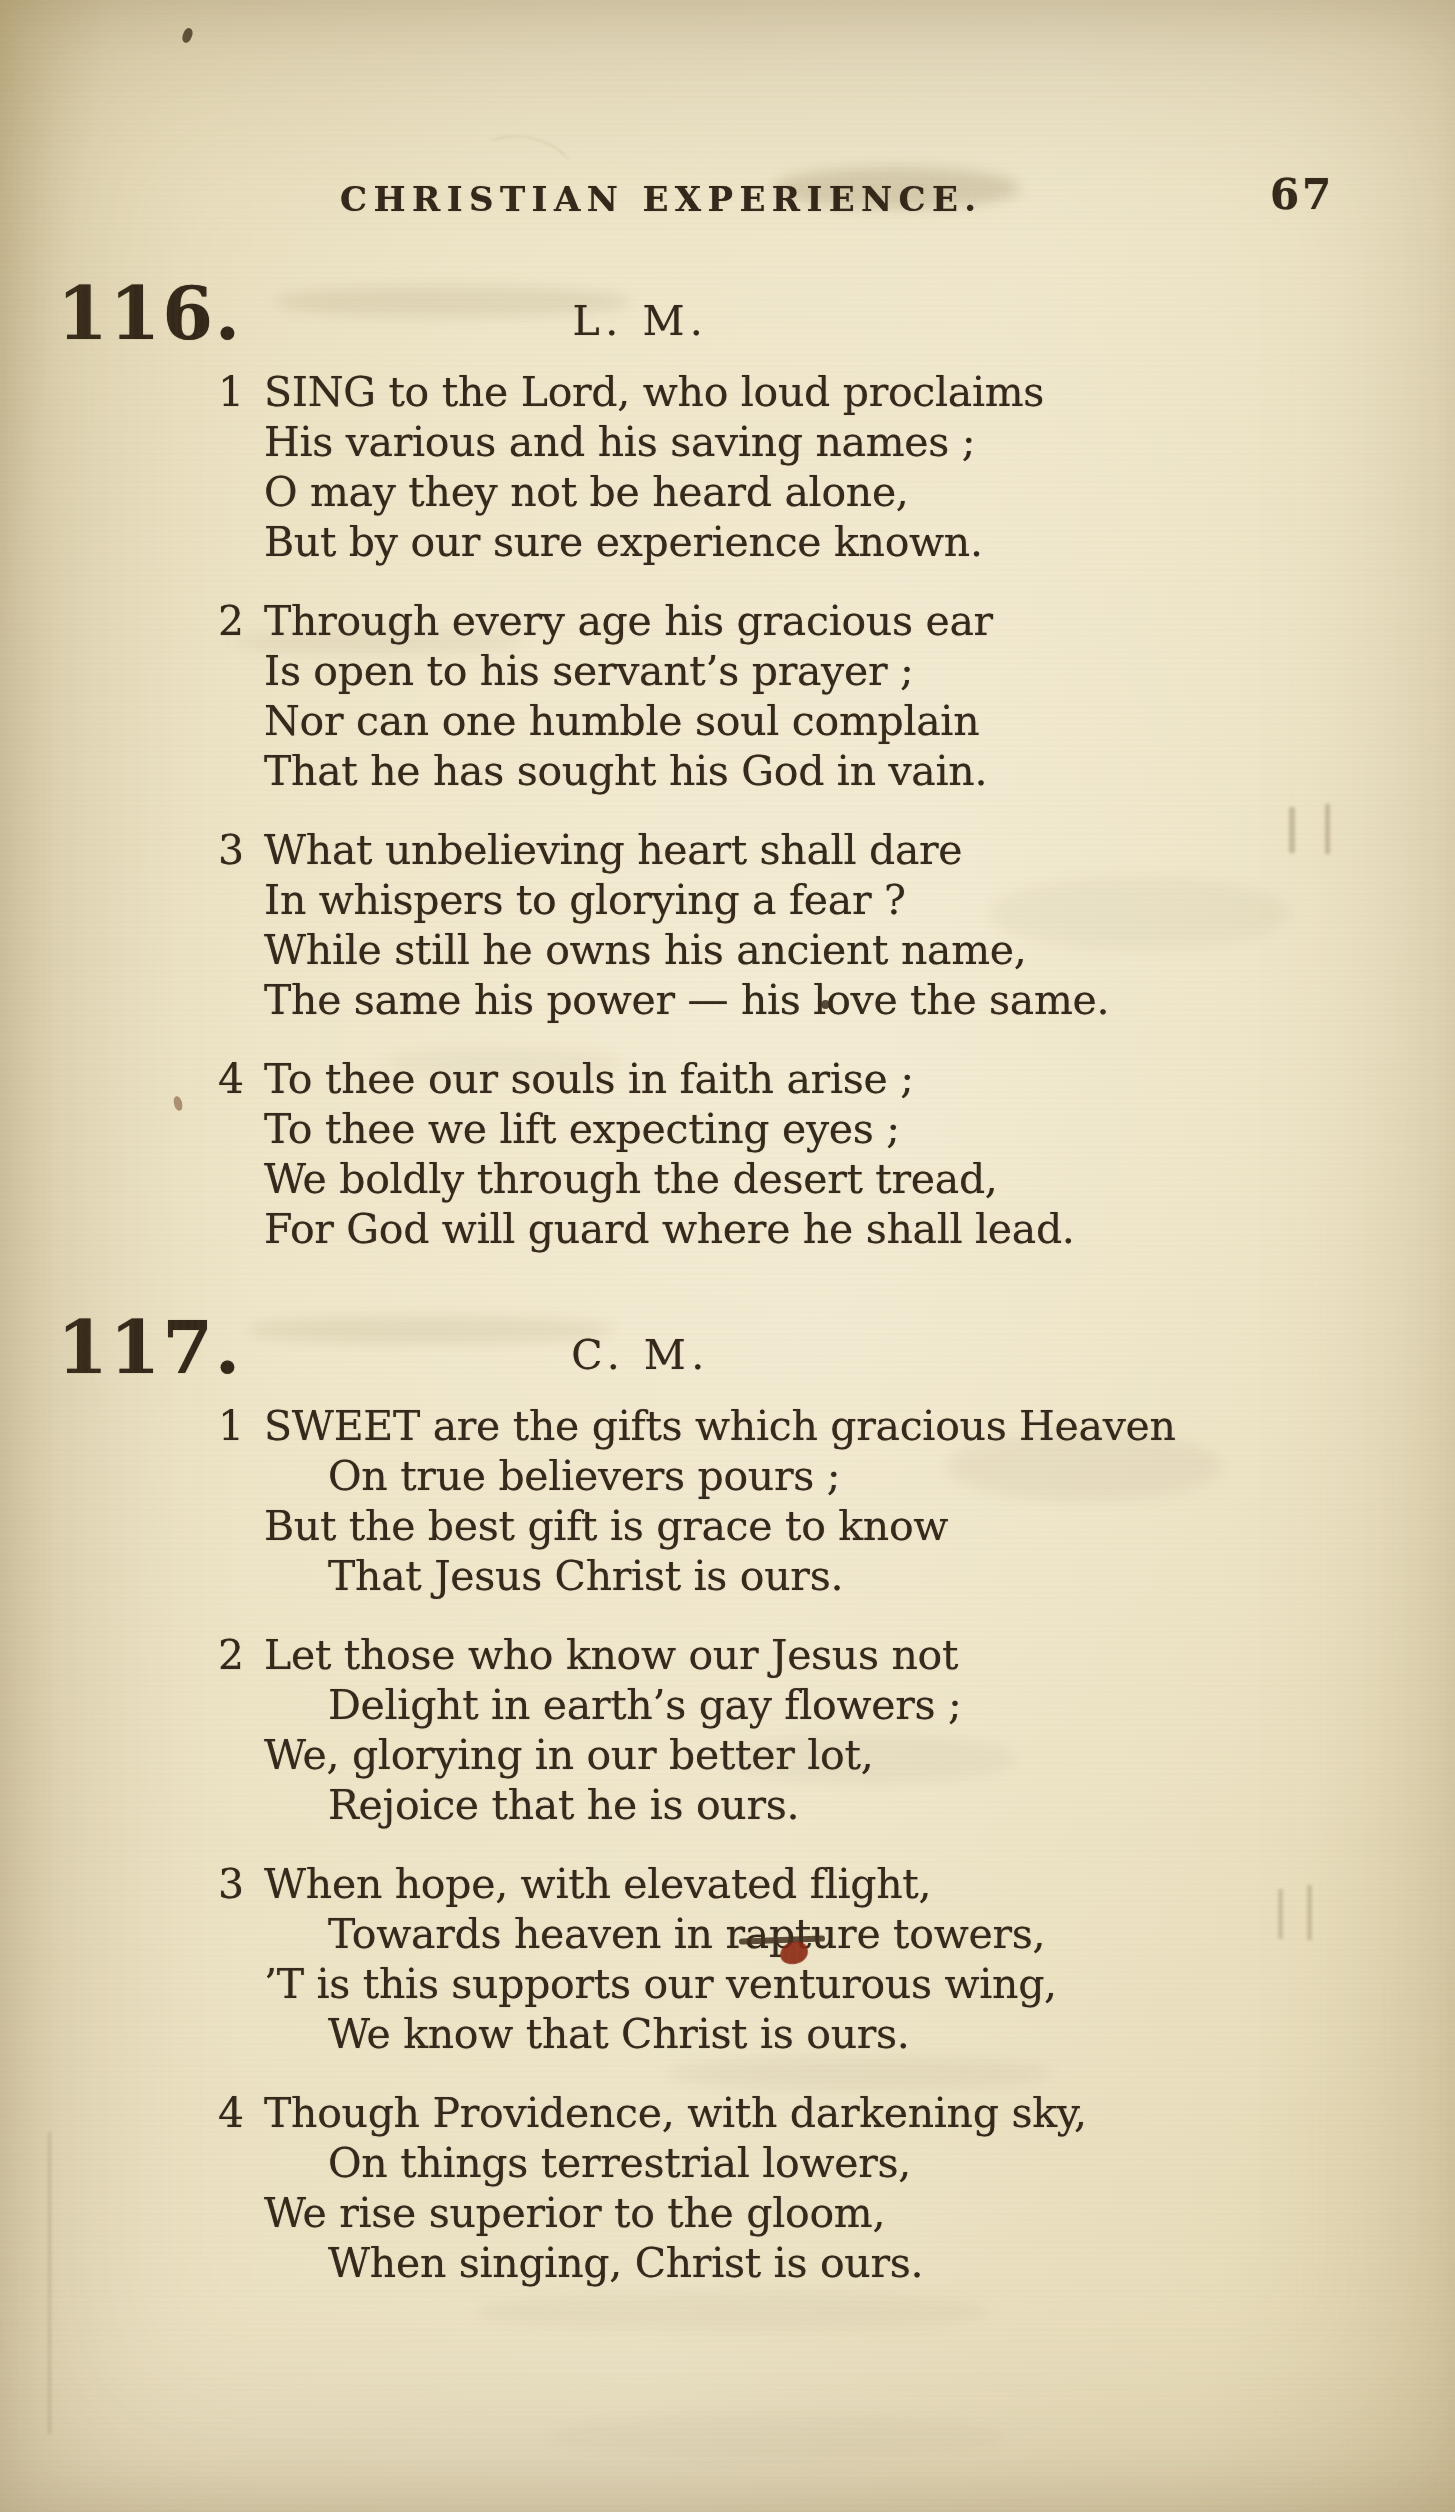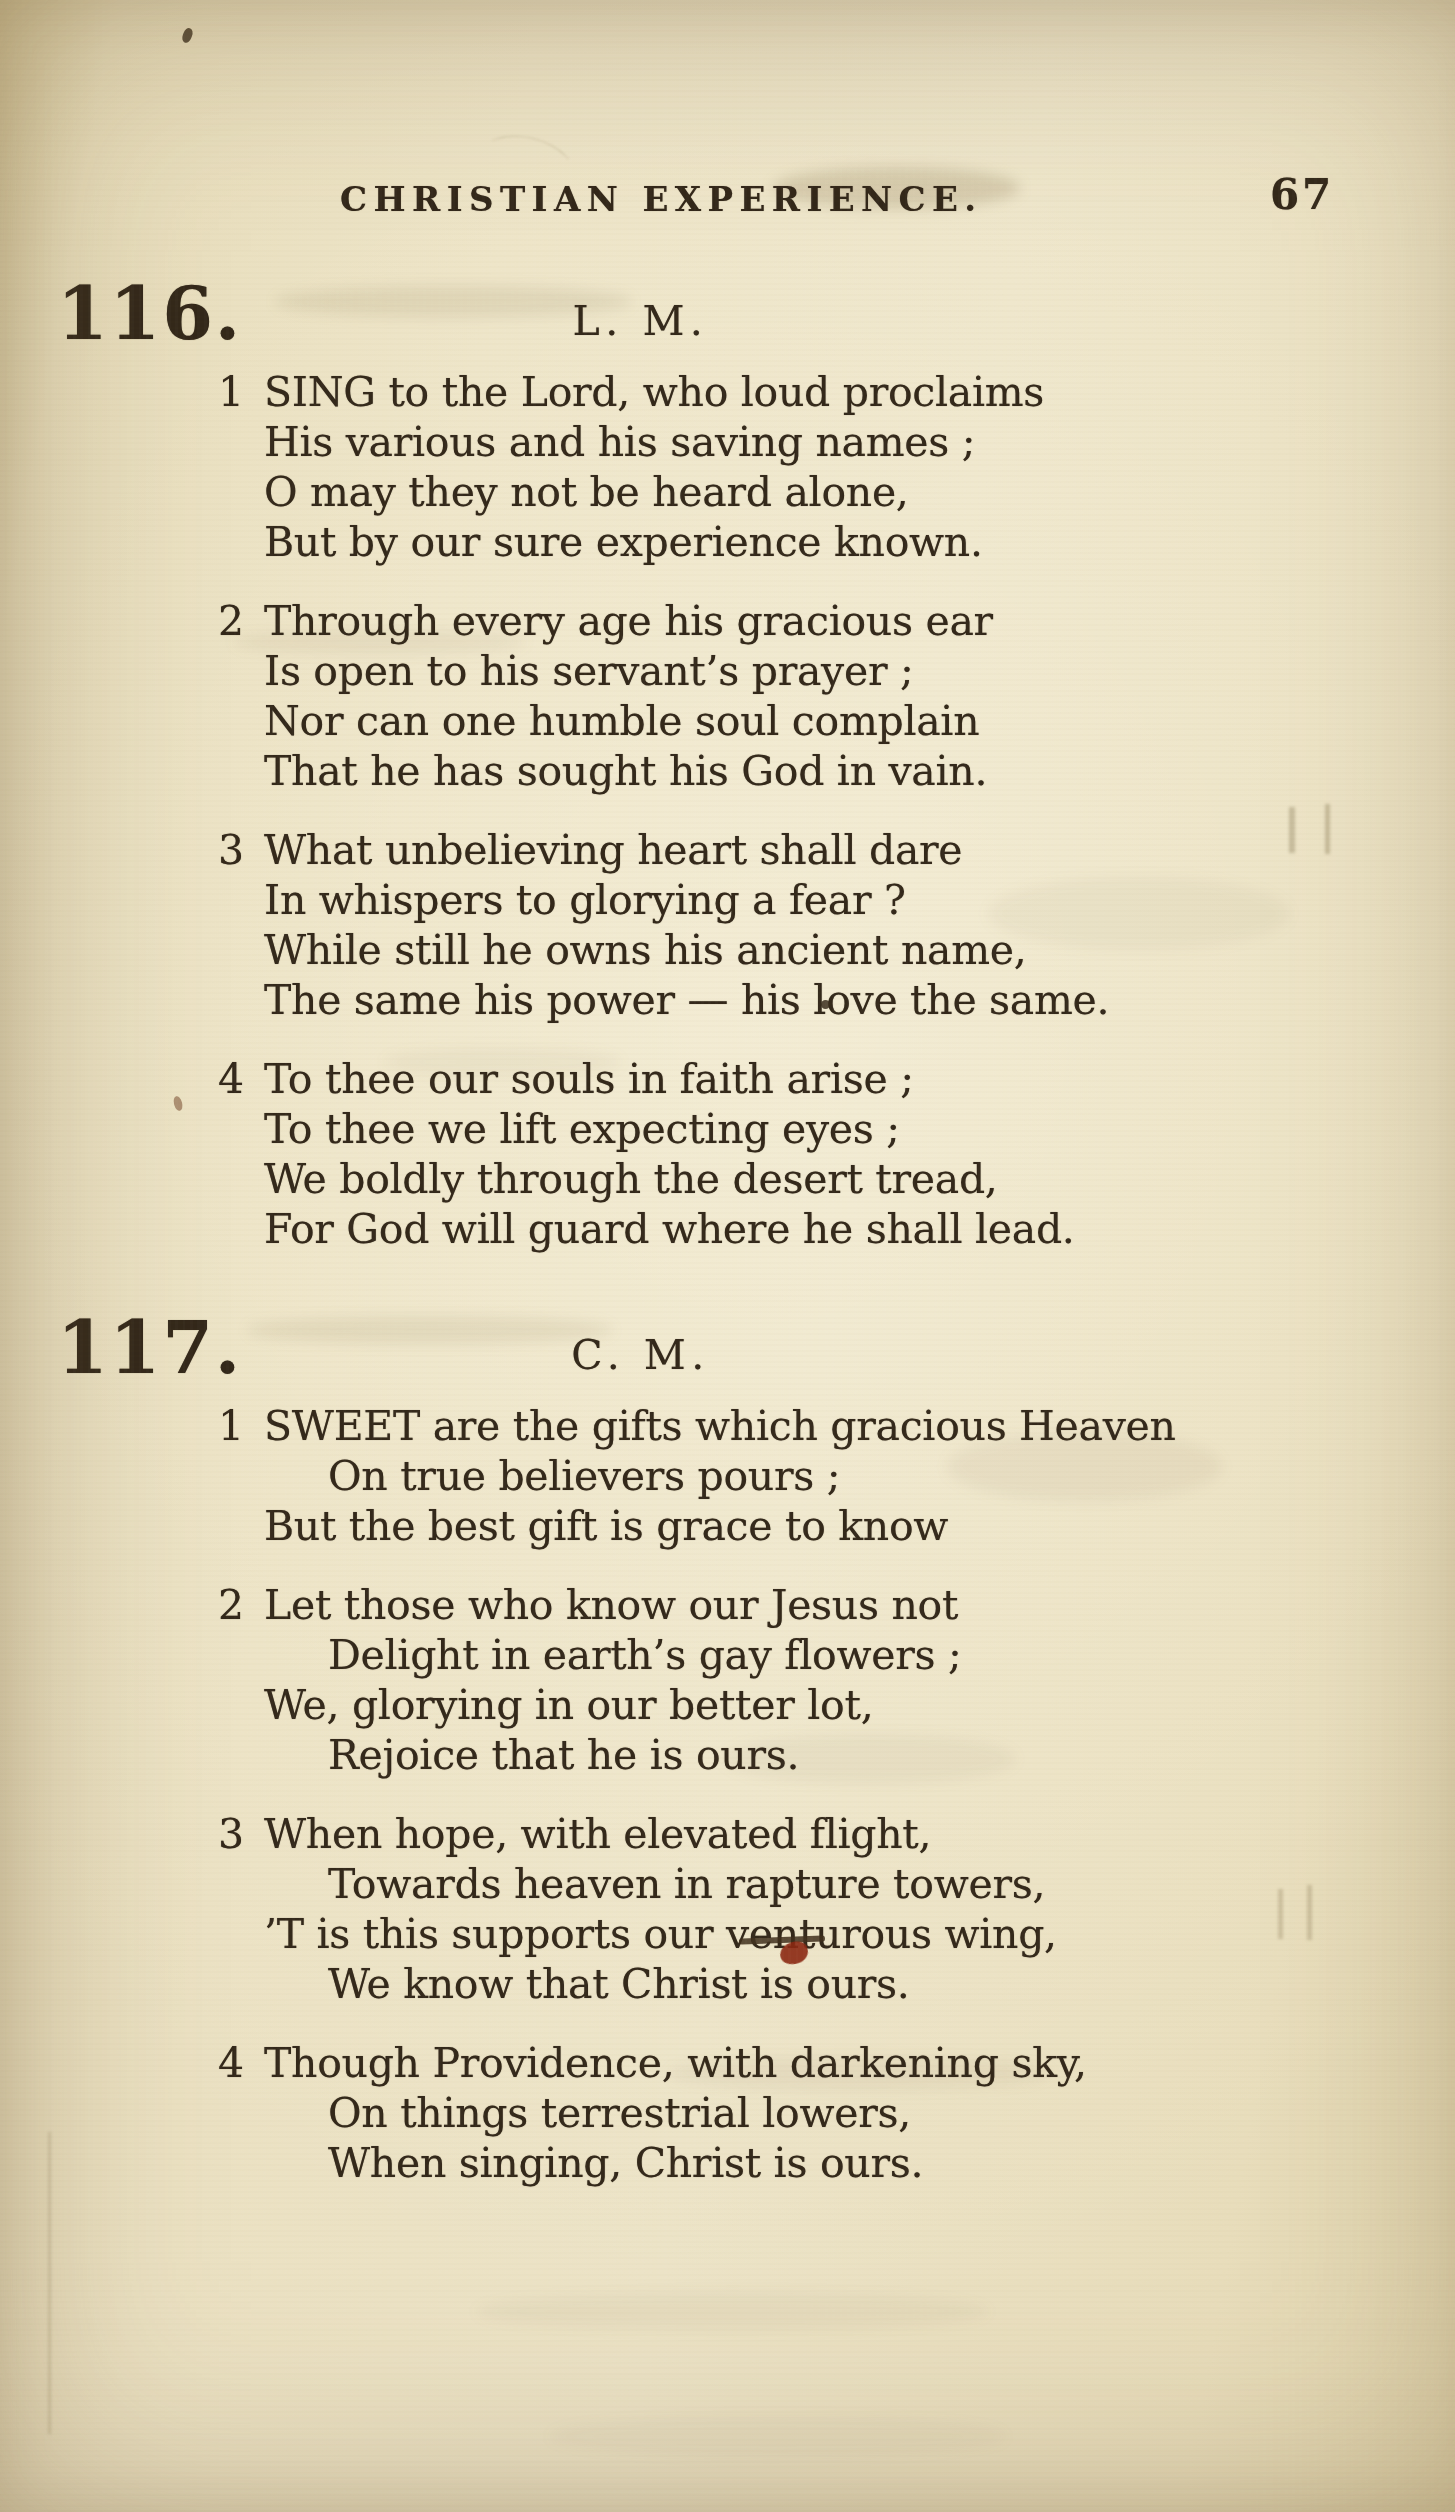--- a/index.html
+++ b/index.html
@@ -150,36 +150,38 @@
         </div>
       </section>
       <section class="hymn hymn-1">
         <div class="hymn-number">117.</div>
         <div class="hymn-meter">C. M.</div>
         <div class="stanzas">
           <div class="stanza">
             <div class="line"><span class="vnum">1</span><span class="ltext">SWEET are the gifts which gracious Heaven</span></div>
             <div class="line indented"><span class="vnum"></span><span class="ltext">On true believers pours ;</span></div>
             <div class="line"><span class="vnum"></span><span class="ltext">But the best gift is grace to know</span></div>
+            <div class="line indented"><span class="vnum"></span><span class="ltext">That Jesus Christ is ours.</span></div>
           </div>
           <div class="stanza">
             <div class="line"><span class="vnum">2</span><span class="ltext">Let those who know our Jesus not</span></div>
             <div class="line indented"><span class="vnum"></span><span class="ltext">Delight in earth’s gay flowers ;</span></div>
             <div class="line"><span class="vnum"></span><span class="ltext">We, glorying in our better lot,</span></div>
             <div class="line indented"><span class="vnum"></span><span class="ltext">Rejoice that he is ours.</span></div>
           </div>
           <div class="stanza">
             <div class="line"><span class="vnum">3</span><span class="ltext">When hope, with elevated flight,</span></div>
             <div class="line indented"><span class="vnum"></span><span class="ltext">Towards heaven in rapture towers,</span></div>
             <div class="line"><span class="vnum"></span><span class="ltext">’T is this supports our venturous wing,</span></div>
             <div class="line indented"><span class="vnum"></span><span class="ltext">We know that Christ is ours.</span></div>
           </div>
           <div class="stanza">
             <div class="line"><span class="vnum">4</span><span class="ltext">Though Providence, with darkening sky,</span></div>
             <div class="line indented"><span class="vnum"></span><span class="ltext">On things terrestrial lowers,</span></div>
+            <div class="line"><span class="vnum"></span><span class="ltext">We rise superior to the gloom,</span></div>
             <div class="line indented"><span class="vnum"></span><span class="ltext">When singing, Christ is ours.</span></div>
           </div>
         </div>
       </section>
     </main>
 
 </div>
 
 
 </body></html>

